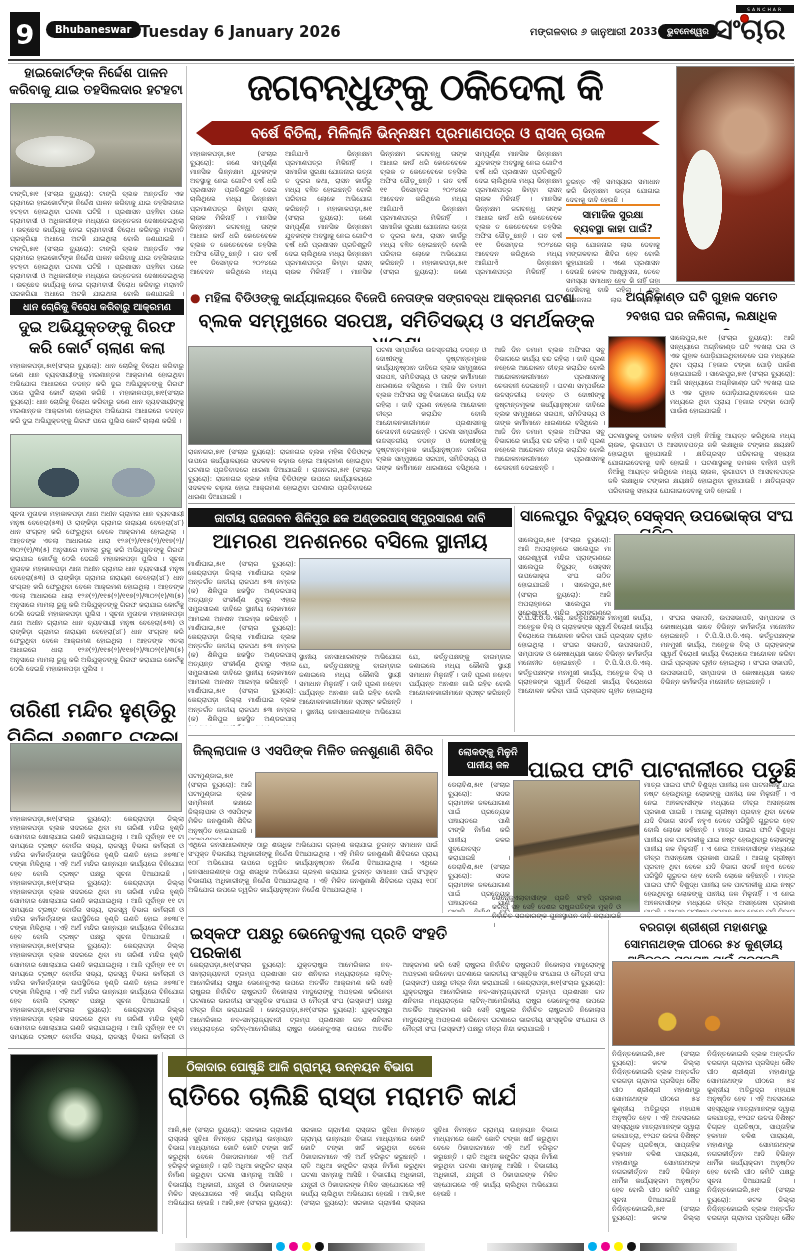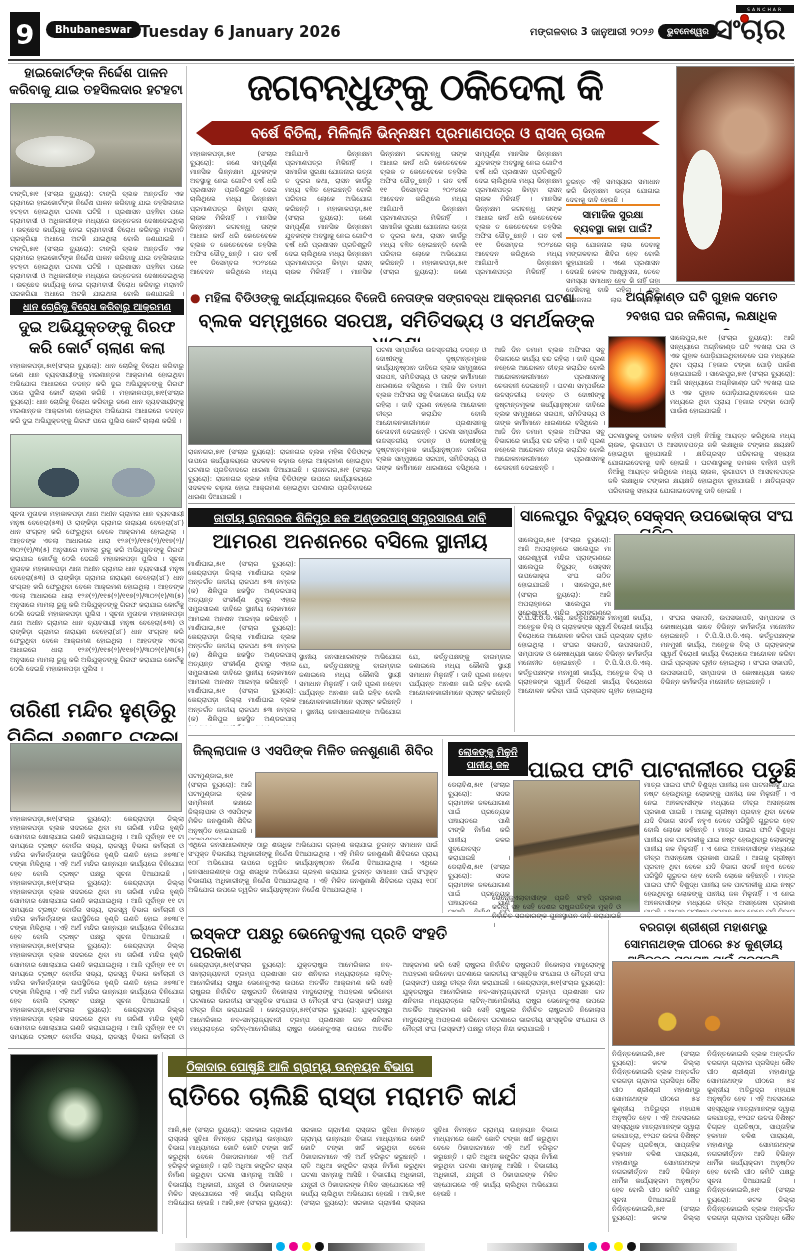--- a/index.html
+++ b/index.html
@@ -2,21 +2,21 @@
 <html><head>
 <meta charset="utf-8">
 <style>
   html,body{margin:0;padding:0;background:#e8e8e4;}
   #page{position:relative;width:800px;height:1259px;background:#ffffff;margin:0 auto;
         font-family:"DejaVu Sans","Liberation Sans",sans-serif;color:#1a1a1a;overflow:hidden;}
   .abs{position:absolute;}
   .bd{font-size:6.8px;line-height:1.34;text-align:justify;color:#222;overflow:hidden;word-break:break-word;}
   .hl{font-weight:800;color:#0d0d0d;overflow:hidden;}
   .center{text-align:center;}
-  .kbar{background:#151515;color:#fff;font-weight:700;display:flex;align-items:center;justify-content:center;overflow:hidden;text-decoration:underline;}
+  .kbar{background:#151515;color:#fff;font-weight:700;display:flex;align-items:center;justify-content:center;overflow:hidden;}
   .ph{background-color:#9aa08e;border:1px solid #888;box-sizing:border-box;}
   .rule{border-top:1px solid #9a9a9a;height:0;}
   .vline{width:1px;background:#c2c2c2;}
   .banner{background:#8e1a10;color:#fff;font-weight:700;display:flex;align-items:center;justify-content:center;
           clip-path:polygon(0 50%,16px 0,100% 0,calc(100% - 18px) 50%,100% 100%,16px 100%);}
   .pill{background:#111;color:#fff;font-weight:700;border-radius:9px;display:flex;align-items:center;padding:0 9px;white-space:nowrap;}
   .orange-rule{border-top:2px solid #e8821e;height:0;}
   .gseg{height:8px;flex:1;background:linear-gradient(90deg,#ececec,#b5b5b5 45%,#4d4d4d);}
   .gseg.rev{background:linear-gradient(90deg,#4d4d4d,#b5b5b5 55%,#ececec);}
   .dot{width:9px;height:9px;border-radius:50%;flex:0 0 auto;}
@@ -59,21 +59,21 @@
 </style>
 </head>
 <body>
 
 <div id="page">
 
   <header>
     <div class="abs" style="left:10px;top:12px;width:30px;height:44px;background:#111;color:#fff;display:flex;align-items:center;justify-content:center;font-size:27px;font-weight:800;">9</div>
     <div class="abs pill" style="left:46px;top:21px;height:17px;font-size:10px;">Bhubaneswar</div>
     <div class="abs" style="left:140px;top:23px;font-size:15px;font-weight:700;">Tuesday 6 January 2026</div>
-    <div class="abs" style="left:530px;top:26px;width:120px;font-size:10px;font-weight:700;text-align:right;white-space:nowrap;">ମଙ୍ଗଳବାର 3 ଜାନୁଆରୀ ୨୦୨୬</div>
+    <div class="abs" style="left:530px;top:26px;width:120px;font-size:10px;font-weight:700;text-align:right;white-space:nowrap;">ମଙ୍ଗଳବାର ୬ ଜାନୁଆରୀ 2033</div>
     <div class="abs pill" style="left:658px;top:24px;height:15px;font-size:8.5px;">ଭୁବନେଶ୍ୱର</div>
     <div class="abs" style="left:714px;top:5px;width:82px;">
       <div style="width:58px;margin-left:22px;height:8px;background:#111;color:#fff;font-size:4.5px;letter-spacing:2px;display:flex;align-items:center;justify-content:center;">SANCHAR</div>
       <div style="font-size:29px;font-weight:900;line-height:1.15;white-space:nowrap;">ସଂଚାର</div>
       <div class="abs" style="left:26px;top:9px;width:7px;height:7px;border-radius:50%;background:#cc1200;border:1px solid #7a0c00;"></div>
     </div>
     <div class="abs" style="left:8px;top:59px;width:786px;border-top:2px solid #3c3c3c;"></div>
     <div class="abs" style="left:8px;top:63px;width:786px;border-top:1px solid #b5b5b5;"></div>
   </header>
 
@@ -128,21 +128,21 @@
     <div class="abs rule" style="left:608px;top:284px;width:187px;"></div>
     <h2 class="abs hl center" style="left:608px;top:288px;width:187px;height:42px;font-size:12.5px;line-height:1.5;margin:0;">ଅଗ୍ନିକାଣ୍ଡ ଘଟି ଗୁହାଳ ସମେତ ୨ବଖରା ଘର ଜଳିଗଲା, ଲକ୍ଷାଧିକ ଟଙ୍କାର ସମ୍ପତ୍ତି ନଷ୍ଟ</h2>
     <div class="abs ph ph-fire" style="left:608px;top:336px;width:58px;height:92px;"></div>
     <p class="abs bd" style="left:670px;top:334px;width:125px;height:96px;margin:0;">ସାଲେପୁର,୫ା୧ (ସଂଚାର ବ୍ୟୁରୋ): ଆଜି ସନ୍ଧ୍ୟାରେ ଅଗ୍ନିକାଣ୍ଡ ଘଟି ୨ବଖରା ଘର ଓ ଏକ ଗୁହାଳ ପୋଡ଼ିଯାଇଥିବାବେଳେ ଘର ମଧ୍ୟରେ ଥିବା ପ୍ରାୟ ୮ହଜାର ଟଙ୍କା ପୋଡ଼ି ପାଉଁଶ ହୋଇଯାଇଛି । ସାଲେପୁର,୫ା୧ (ସଂଚାର ବ୍ୟୁରୋ): ଆଜି ସନ୍ଧ୍ୟାରେ ଅଗ୍ନିକାଣ୍ଡ ଘଟି ୨ବଖରା ଘର ଓ ଏକ ଗୁହାଳ ପୋଡ଼ିଯାଇଥିବାବେଳେ ଘର ମଧ୍ୟରେ ଥିବା ପ୍ରାୟ ୮ହଜାର ଟଙ୍କା ପୋଡ଼ି ପାଉଁଶ ହୋଇଯାଇଛି ।</p>
     <p class="abs bd" style="left:608px;top:432px;width:187px;height:68px;margin:0;">ଘଟଣାସ୍ଥଳକୁ ଦମକଳ ବାହିନୀ ପହଞ୍ଚି ନିଆଁକୁ ଆୟତ୍ତ କରିଥିଲେ ମଧ୍ୟ ଚାଉଳ, ଲୁଗାପଟା ଓ ଆସବାବପତ୍ର ଜଳି ଲକ୍ଷାଧିକ ଟଙ୍କାର କ୍ଷୟକ୍ଷତି ହୋଇଥିବା କୁହାଯାଉଛି । କ୍ଷତିଗ୍ରସ୍ତ ପରିବାରକୁ ସହାୟତା ଯୋଗାଇଦେବାକୁ ଦାବି ହୋଇଛି । ଘଟଣାସ୍ଥଳକୁ ଦମକଳ ବାହିନୀ ପହଞ୍ଚି ନିଆଁକୁ ଆୟତ୍ତ କରିଥିଲେ ମଧ୍ୟ ଚାଉଳ, ଲୁଗାପଟା ଓ ଆସବାବପତ୍ର ଜଳି ଲକ୍ଷାଧିକ ଟଙ୍କାର କ୍ଷୟକ୍ଷତି ହୋଇଥିବା କୁହାଯାଉଛି । କ୍ଷତିଗ୍ରସ୍ତ ପରିବାରକୁ ସହାୟତା ଯୋଗାଇଦେବାକୁ ଦାବି ହୋଇଛି ।</p>
   </section>
 
   <div class="abs rule" style="left:188px;top:503px;width:607px;"></div>
 
   <section>
-    <div class="abs kbar" style="left:188px;top:508px;width:324px;height:19px;font-size:11.5px;">ଜାତୀୟ ରାନଗରକ ଶିଳିପୁର ଛକ ଅଣ୍ଡରପାସ୍ ସମ୍ପ୍ରସାରଣ ଦାବି</div>
+    <div class="abs kbar" style="left:188px;top:508px;width:324px;height:19px;font-size:11.5px;">ଜାତୀୟ ରାଜଗବନ ଶିଳିପୁର ଛକ ଅଣ୍ଡରପାସ୍ ସମ୍ପ୍ରସାରଣ ଦାବି</div>
     <h2 class="abs hl center" style="left:188px;top:529px;width:324px;height:28px;font-size:20px;margin:0;">ଆମରଣ ଅନଶନରେ ବସିଲେ ସ୍ଥାନୀୟ ଲୋକେ</h2>
     <p class="abs bd" style="left:188px;top:560px;width:108px;height:166px;margin:0;">ମାର୍ଶାଘାଇ,୫ା୧ (ସଂଚାର ବ୍ୟୁରୋ): କେନ୍ଦ୍ରାପଡ଼ା ଜିଲ୍ଲା ମାର୍ଶାଘାଇ ବ୍ଲକ ଅନ୍ତର୍ଗତ ଜାତୀୟ ରାଜପଥ ୫୩ ନମ୍ବର (କ) ଶିଳିପୁର ଛକସ୍ଥିତ ଅଣ୍ଡରପାସ୍ ଅତ୍ୟନ୍ତ ସଂକୀର୍ଣ୍ଣ ଥିବାରୁ ଏହାର ସମ୍ପ୍ରସାରଣ ଦାବିରେ ସ୍ଥାନୀୟ ଲୋକମାନେ ଆମରଣ ଅନଶନ ଆରମ୍ଭ କରିଛନ୍ତି । ମାର୍ଶାଘାଇ,୫ା୧ (ସଂଚାର ବ୍ୟୁରୋ): କେନ୍ଦ୍ରାପଡ଼ା ଜିଲ୍ଲା ମାର୍ଶାଘାଇ ବ୍ଲକ ଅନ୍ତର୍ଗତ ଜାତୀୟ ରାଜପଥ ୫୩ ନମ୍ବର (କ) ଶିଳିପୁର ଛକସ୍ଥିତ ଅଣ୍ଡରପାସ୍ ଅତ୍ୟନ୍ତ ସଂକୀର୍ଣ୍ଣ ଥିବାରୁ ଏହାର ସମ୍ପ୍ରସାରଣ ଦାବିରେ ସ୍ଥାନୀୟ ଲୋକମାନେ ଆମରଣ ଅନଶନ ଆରମ୍ଭ କରିଛନ୍ତି । ମାର୍ଶାଘାଇ,୫ା୧ (ସଂଚାର ବ୍ୟୁରୋ): କେନ୍ଦ୍ରାପଡ଼ା ଜିଲ୍ଲା ମାର୍ଶାଘାଇ ବ୍ଲକ ଅନ୍ତର୍ଗତ ଜାତୀୟ ରାଜପଥ ୫୩ ନମ୍ବର (କ) ଶିଳିପୁର ଛକସ୍ଥିତ ଅଣ୍ଡରପାସ୍ ଅତ୍ୟନ୍ତ ସଂକୀର୍ଣ୍ଣ ଥିବାରୁ ଏହାର ସମ୍ପ୍ରସାରଣ ଦାବିରେ ସ୍ଥାନୀୟ ଲୋକମାନେ ଆମରଣ ଅନଶନ ଆରମ୍ଭ କରିଛନ୍ତି ।</p>
     <div class="abs ph ph-tent" style="left:299px;top:558px;width:212px;height:92px;"></div>
     <div class="abs bd" style="left:299px;top:653px;width:212px;height:73px;column-count:2;column-gap:8px;">ସ୍ଥାନୀୟ ଜନସାଧାରଣଙ୍କ ଅଭିଯୋଗ ଯେ, କର୍ତ୍ତୃପକ୍ଷଙ୍କୁ ବାରମ୍ବାର ଜଣାଇଲେ ମଧ୍ୟ କୌଣସି ସ୍ଥାୟୀ ସମାଧାନ ମିଳୁନାହିଁ । ଦାବି ପୂରଣ ନହେବା ପର୍ଯ୍ୟନ୍ତ ଅନଶନ ଜାରି ରହିବ ବୋଲି ଆନ୍ଦୋଳନକାରୀମାନେ ସ୍ପଷ୍ଟ କରିଛନ୍ତି । ସ୍ଥାନୀୟ ଜନସାଧାରଣଙ୍କ ଅଭିଯୋଗ ଯେ, କର୍ତ୍ତୃପକ୍ଷଙ୍କୁ ବାରମ୍ବାର ଜଣାଇଲେ ମଧ୍ୟ କୌଣସି ସ୍ଥାୟୀ ସମାଧାନ ମିଳୁନାହିଁ । ଦାବି ପୂରଣ ନହେବା ପର୍ଯ୍ୟନ୍ତ ଅନଶନ ଜାରି ରହିବ ବୋଲି ଆନ୍ଦୋଳନକାରୀମାନେ ସ୍ପଷ୍ଟ କରିଛନ୍ତି ।</div>
   </section>
 
   <div class="abs vline" style="left:514px;top:506px;height:226px;"></div>
 
   <section>
     <h2 class="abs hl center" style="left:518px;top:507px;width:277px;height:26px;font-size:15.5px;margin:0;">ସାଲେପୁର ବିଦ୍ୟୁତ୍ ସେକ୍ସନ୍ ଉପଭୋକ୍ତା ସଂଘ ଗଠିତ</h2>

